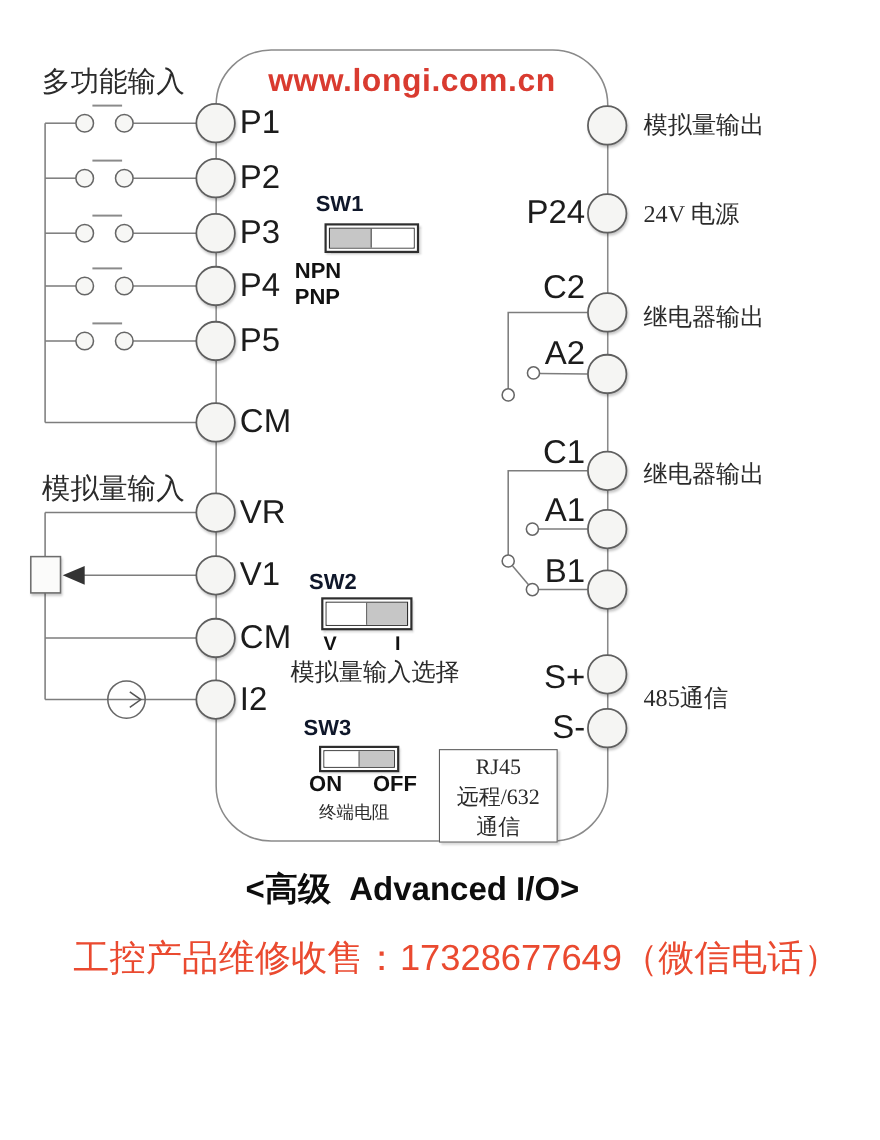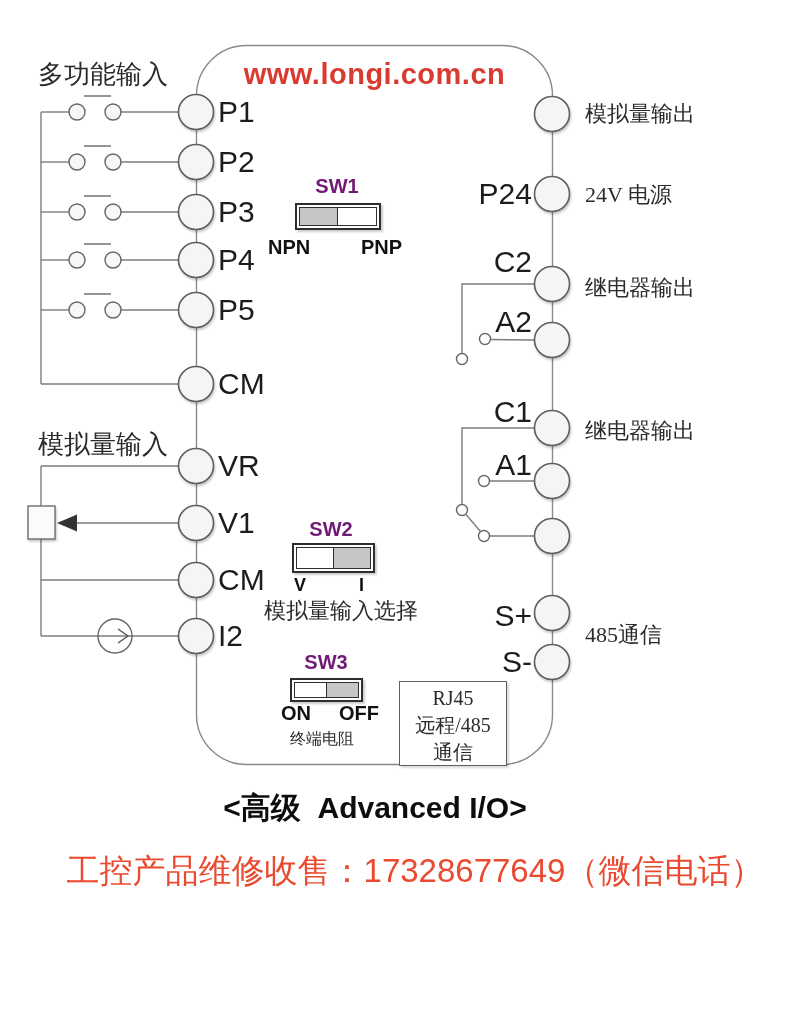--- a/index.html
+++ b/index.html
@@ -12,21 +12,21 @@
   .shadowed { filter: drop-shadow(1.5px 2px 1.2px rgba(0,0,0,0.22)); }
   .t-label { position:absolute; left:218px; font-size:30px; line-height:34px; color:#1c1c1c; }
   .r-id   { position:absolute; left:420px; width:112px; text-align:right; font-size:30px; line-height:34px; color:#1c1c1c; }
   .cjk    { font-family:"Liberation Serif","DejaVu Serif",serif; }
   .r-desc { position:absolute; left:585px; font-size:22px; line-height:28px; color:#2b2b2b; }
   .sec-label { position:absolute; font-size:26px; line-height:30px; color:#2b2b2b; }
 
   .website { position:absolute; left:196px; top:58px; width:357px; text-align:center;
              font-size:29px; font-weight:bold; color:#d93b30; letter-spacing:0.5px; }
 
-  .sw-name  { position:absolute; font-size:20px; font-weight:bold; color:#701a75; text-align:center; }
+  .sw-name  { position:absolute; font-size:20px; font-weight:bold; color:#0f172a; text-align:left; }
   .sw-body  { position:absolute; border:2px solid #2e2e2e; background:#fff; padding:2px;
               box-shadow:1.5px 2px 2px rgba(0,0,0,0.2); }
   .sw-inner { width:100%; height:100%; border:1.5px solid #2e2e2e; display:flex; }
   .sw-half  { flex:1 1 50%; background:#ffffff; }
   .sw-half.on { background:#c6c6c6; }
   .sw-half.divider { border-right:1.5px solid #2e2e2e; }
   .sw-labels { position:absolute; display:flex; justify-content:space-between;
                font-size:20px; font-weight:bold; color:#111; }
   .sw-caption { position:absolute; text-align:center; color:#2b2b2b; }
 
@@ -162,37 +162,38 @@
   <div class="t-label" style="top:449px">VR</div>
   <div class="t-label" style="top:506px">V1</div>
   <div class="t-label" style="top:563px">CM</div>
   <div class="t-label" style="top:619px">I2</div>
 
   <div class="r-id" style="top:177px">P24</div>
   <div class="r-id" style="top:245px">C2</div>
   <div class="r-id" style="top:305px">A2</div>
   <div class="r-id" style="top:395px">C1</div>
   <div class="r-id" style="top:448px">A1</div>
+  <div class="r-id" style="top:503px">B1</div>
   <div class="r-id" style="top:599px">S+</div>
   <div class="r-id" style="top:645px">S-</div>
 
   <div class="r-desc cjk" style="top:100px">模拟量输出</div>
   <div class="r-desc cjk" style="top:181px">24V 电源</div>
   <div class="r-desc cjk" style="top:274px">继电器输出</div>
   <div class="r-desc cjk" style="top:417px">继电器输出</div>
   <div class="r-desc cjk" style="top:621px">485通信</div>
 
   <div class="sw-name" style="left:287px; top:175px; width:100px;">SW1</div>
   <div class="sw-body" style="left:295px; top:203px; width:86px; height:27px;">
     <div class="sw-inner">
       <div class="sw-half on divider"></div>
       <div class="sw-half"></div>
     </div>
   </div>
-  <div class="sw-labels" style="left:268px; top:236px; width:134px;">
+  <div class="sw-labels" style="left:268px; top:236px; width:134px;flex-direction:column;">
     <span>NPN</span>
     <span>PNP</span>
   </div>
 
   <div class="sw-name" style="left:281px; top:518px; width:100px;">SW2</div>
   <div class="sw-body" style="left:292px; top:543px; width:83px; height:30px;">
     <div class="sw-inner">
       <div class="sw-half divider"></div>
       <div class="sw-half on"></div>
     </div>
@@ -211,20 +212,20 @@
     </div>
   </div>
   <div class="sw-labels" style="left:281px; top:702px; width:98px;">
     <span>ON</span>
     <span>OFF</span>
   </div>
   <div class="sw-caption cjk" style="left:252px; top:729px; width:140px; font-size:16px;">终端电阻</div>
 
   <div class="rj45-box cjk">
     <div>RJ45</div>
-    <div>远程/485</div>
+    <div>远程/632</div>
     <div>通信</div>
   </div>
 
   <div class="footer-title">&lt;高级  Advanced I/O&gt;</div>
   <div class="contact">工控产品维修收售：17328677649（微信电话）</div>
 
 </div>
 
 </body></html>

